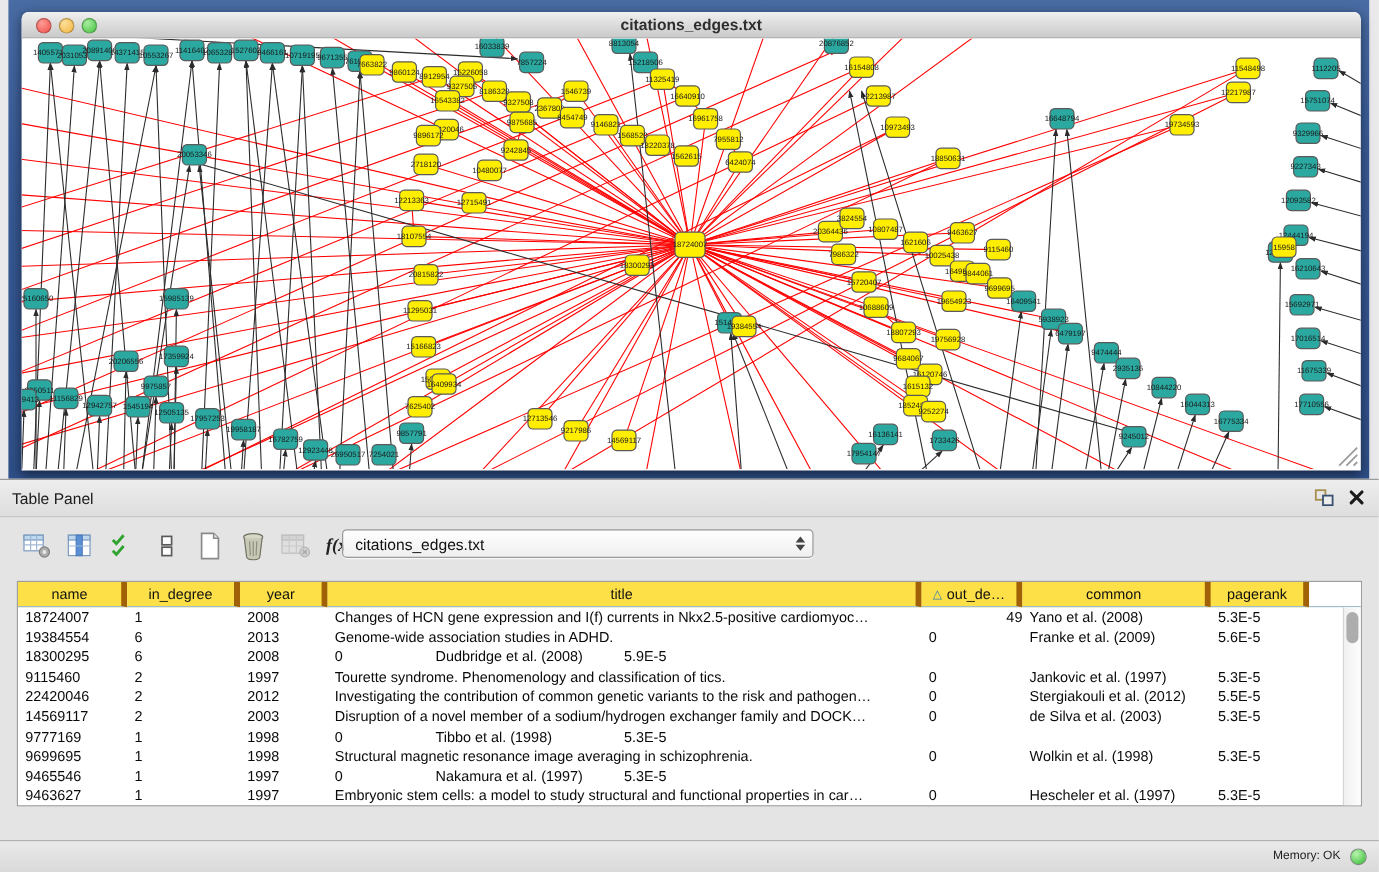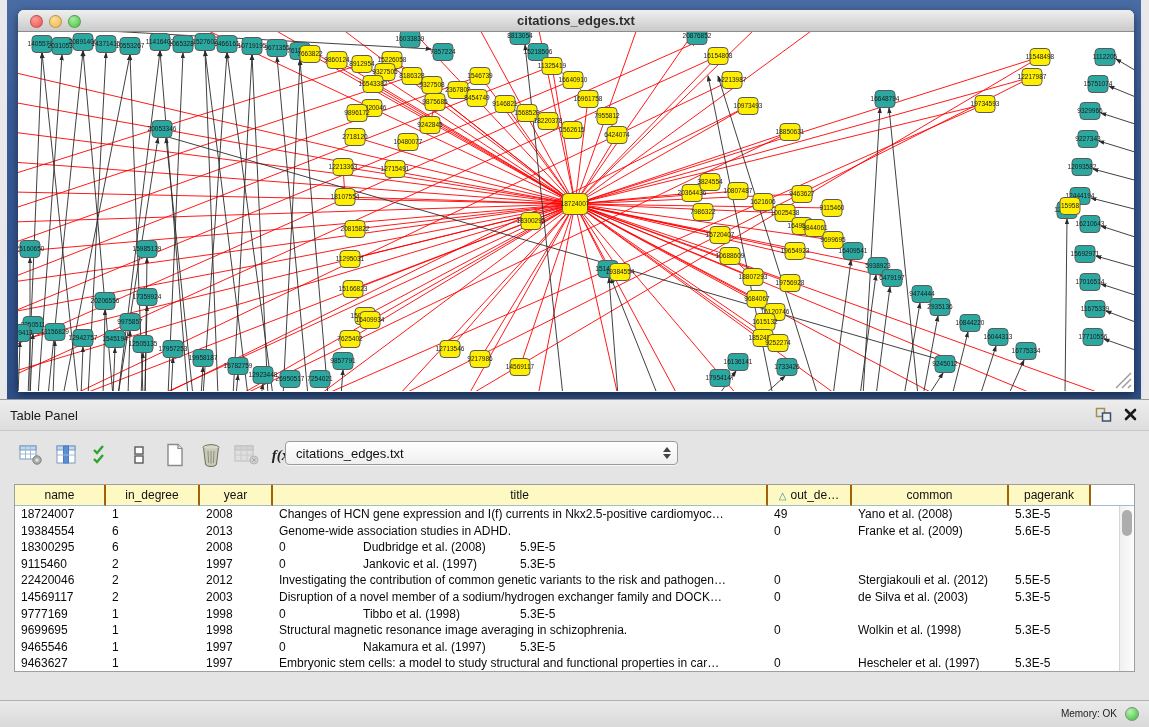--- a/index.html
+++ b/index.html
@@ -39,21 +39,21 @@
            display:flex; align-items:center; padding:0 6px 0 10px; }
   .combo .combo-value { flex:1; font-size:13px; color:#111; }
   .stepper { display:flex; flex-direction:column; gap:2px; align-items:center; }
   .stepper i { display:block; width:0; height:0; border-left:4px solid transparent; border-right:4px solid transparent; }
   .stepper .up { border-bottom:5px solid #444; }
   .stepper .down { border-top:5px solid #444; }
 
   .tablewrap { position:absolute; left:14px; top:85px; width:1121px; height:188px; background:#fff;
                border:1px solid #9E9E9E; display:flex; flex-direction:column; }
   .thead { display:flex; height:21px; flex:none; }
-  .th { background:#fef9c3; border-right:2px solid #a16207; border-bottom:1px solid #9FBDCD;
+  .th { background:#fde047; border-right:5px solid #a16207; border-bottom:1px solid #9FBDCD;
         font-size:12px; color:#111; display:flex; align-items:center; justify-content:center; overflow:hidden; white-space:nowrap; }
   .th .sort { color:#3E7FB1; font-size:10px; margin-right:4px; }
   .tbody { position:relative; flex:1; overflow:hidden; }
   .tr { display:flex; height:16.6px; }
   .td { font-size:12px; color:#0A0A0A; padding:1px 0 0 6px; white-space:nowrap; overflow:hidden; }
   .vscroll { position:absolute; right:0; top:0; width:15px; height:166px;
              background:linear-gradient(to right,#F0F0F0,#FDFDFD); border-left:1px solid #D6D6D6; }
   .vthumb { position:absolute; left:2px; top:4px; width:10px; height:26px; background:#ADADAD; border-radius:5px; }
 
   .tabbar { position:absolute; left:0; right:0; top:273px; display:flex; justify-content:center; }
@@ -923,21 +923,21 @@
           <span>pagerank</span>
         </div>
         <div class="th" style="flex: 1 1 0%; background: rgb(255, 255, 255); border-right: none;"></div>
       </div>
     <div class="tbody" id="tbody">
       <div class="tr">
           <div class="td" style="width: 91px;">18724007</div>
           <div class="td" style="width: 94px;">1</div>
           <div class="td" style="width: 73px;">2008</div>
           <div class="td" style="width: 495px;">Changes of HCN gene expression and I(f) currents in Nkx2.5-positive cardiomyoc…</div>
-          <div class="td" style="width: 84px;">49</div>
+          <div class="td" style="width: 84px; text-align: right;">49</div>
           <div class="td" style="width: 157px;">Yano et al. (2008)</div>
           <div class="td" style="width: 82px;">5.3E-5</div>
         </div>
         <div class="tr">
           <div class="td" style="width: 91px;">19384554</div>
           <div class="td" style="width: 94px;">6</div>
           <div class="td" style="width: 73px;">2013</div>
           <div class="td" style="width: 495px;">Genome-wide association studies in ADHD.</div>
           <div class="td" style="width: 84px;">0</div>
           <div class="td" style="width: 157px;">Franke et al. (2009)</div>
@@ -948,20 +948,21 @@
           <div class="td" style="width: 94px;">6</div>
           <div class="td" style="width: 73px;">2008</div>
           <div class="td" style="width: 84px;">0</div>
           <div class="td" style="width: 157px;">Dudbridge et al. (2008)</div>
           <div class="td" style="width: 82px;">5.9E-5</div>
         </div>
         <div class="tr">
           <div class="td" style="width: 91px;">9115460</div>
           <div class="td" style="width: 94px;">2</div>
           <div class="td" style="width: 73px;">1997</div>
+          <div class="td" style="width: 495px;">Tourette syndrome. Phenomenology and classification of tics.</div>
           <div class="td" style="width: 84px;">0</div>
           <div class="td" style="width: 157px;">Jankovic et al. (1997)</div>
           <div class="td" style="width: 82px;">5.3E-5</div>
         </div>
         <div class="tr">
           <div class="td" style="width: 91px;">22420046</div>
           <div class="td" style="width: 94px;">2</div>
           <div class="td" style="width: 73px;">2012</div>
           <div class="td" style="width: 495px;">Investigating the contribution of common genetic variants to the risk and pathogen…</div>
           <div class="td" style="width: 84px;">0</div>

